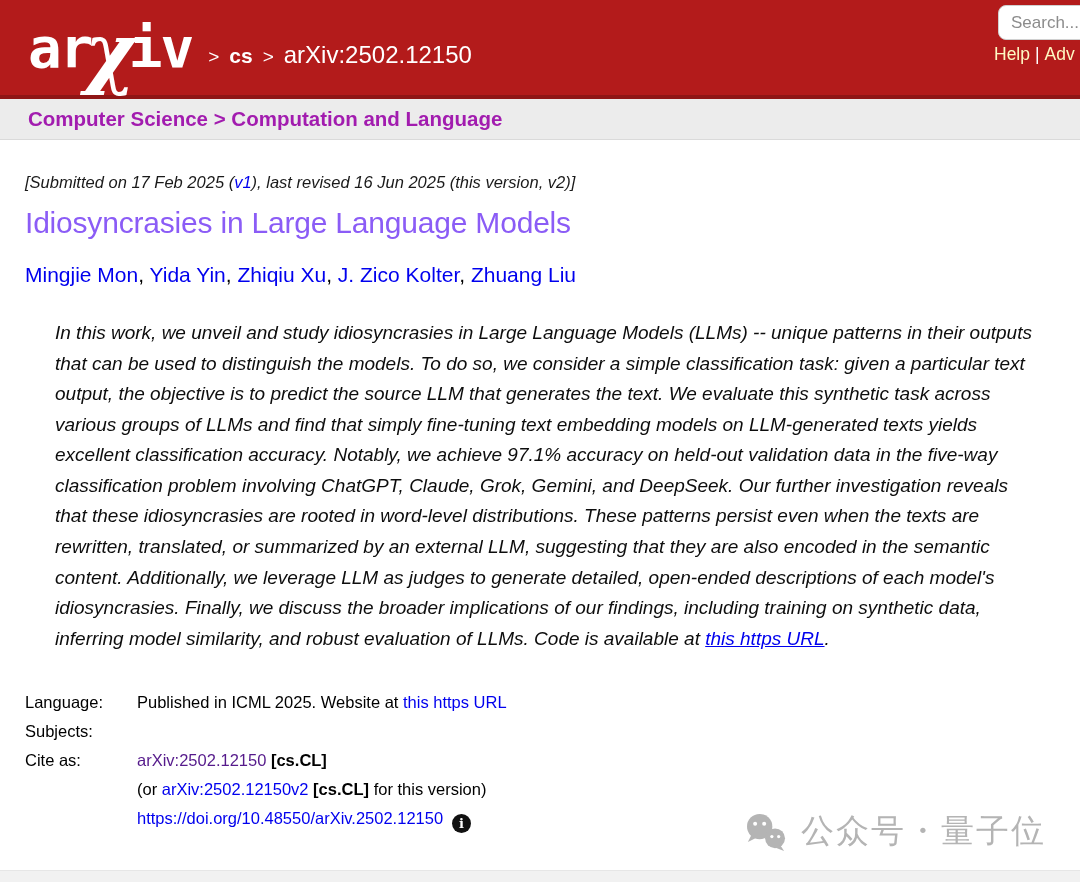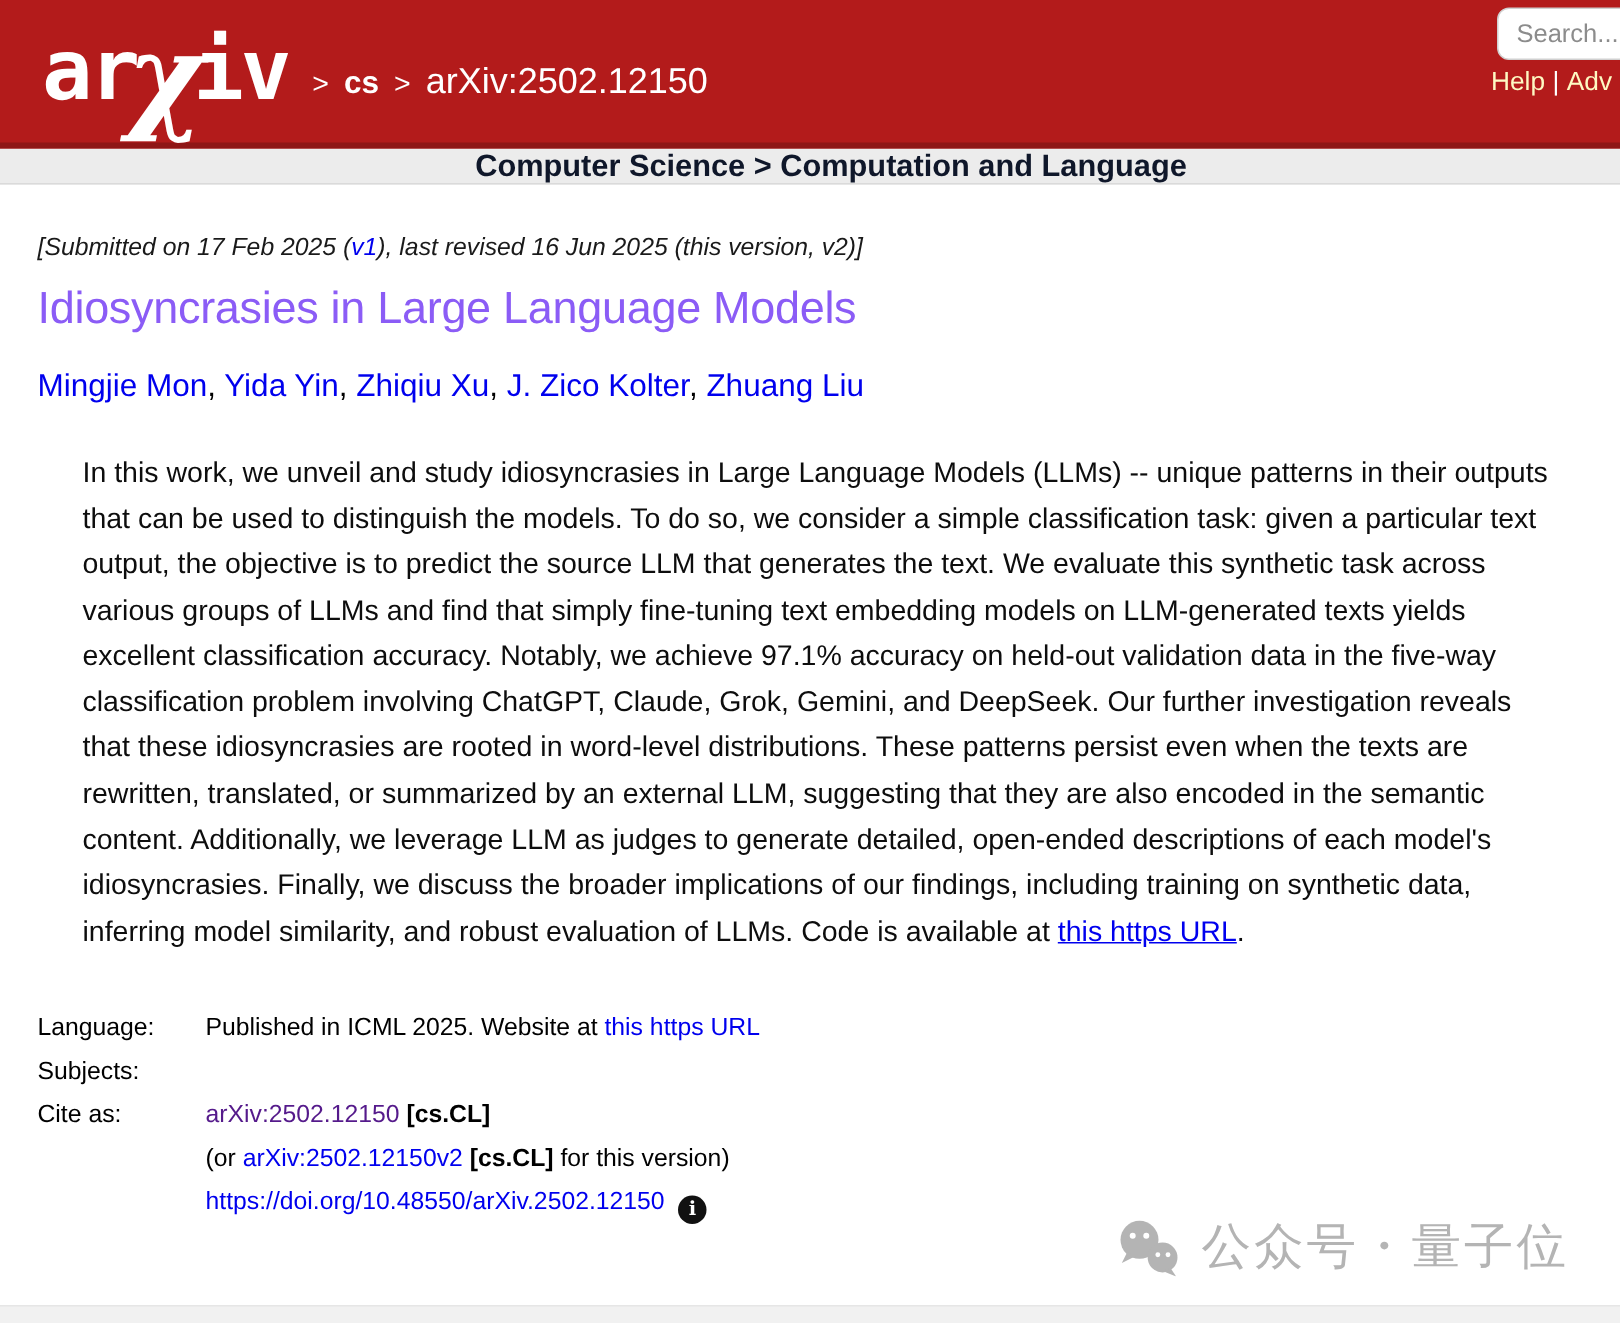--- a/index.html
+++ b/index.html
@@ -43,42 +43,42 @@
   .search-box::placeholder { color:#8c8c8c; }
   .help-links {
     position:absolute; top:44px; left:994px; width:140px;
     color:#fff; font-size:17.5px; white-space:nowrap;
   }
   .help-links a { color:#fef9c3; text-decoration:none; cursor:pointer; }
   .help-links .pipe { margin:0 5px; }
 
   
   .subject-bar {
-    height:24px; background:#ececec; border-bottom:1px solid #dadada;
+    height:41px; background:#ececec; border-bottom:1px solid #dadada;
     display:flex; align-items:center; padding-left:28px;
-    font-weight:700; font-size:20.5px; color:#0f172a;justify-content:center;
+    font-weight:700; font-size:20.5px; color:#a21caf;
   }
 
   
   main { padding:0 45px 0 25px;margin-top:33px; }
 
   .dateline { margin-top:16px; font-style:italic; font-size:16.5px; color:#1a1a1a; }
   .dateline a { color:#0000ee; text-decoration:none; cursor:pointer; }
 
   .paper-title {
     font-size:30px; font-weight:400; margin:14px 0 0 0; color:#8b5cf6;
     letter-spacing:-0.2px;
   }
 
   .authors { margin-top:23px; font-size:21px; color:#000; }
   .authors a { color:#0000ee; text-decoration:none; cursor:pointer; }
 
   .abstract {
     margin:31px 0 0 30px; font-size:19px; line-height:1.61;
-    color:#0d0d0d; max-width:985px;
+    color:#0d0d0d; max-width:985px;font-style:italic;
   }
   .abstract a { color:#0000ee; text-decoration:underline; cursor:pointer; }
 
   
   .metadata { margin-top:34px; font-size:16.5px; color:#000; }
   .meta-row { display:flex; line-height:29px; }
   .meta-label { width:112px; flex-shrink:0; }
   .meta-value a { color:#0000ee; text-decoration:none; cursor:pointer; }
   .meta-value a.visited { color:#551a8b; }
   .bold { font-weight:700; }

